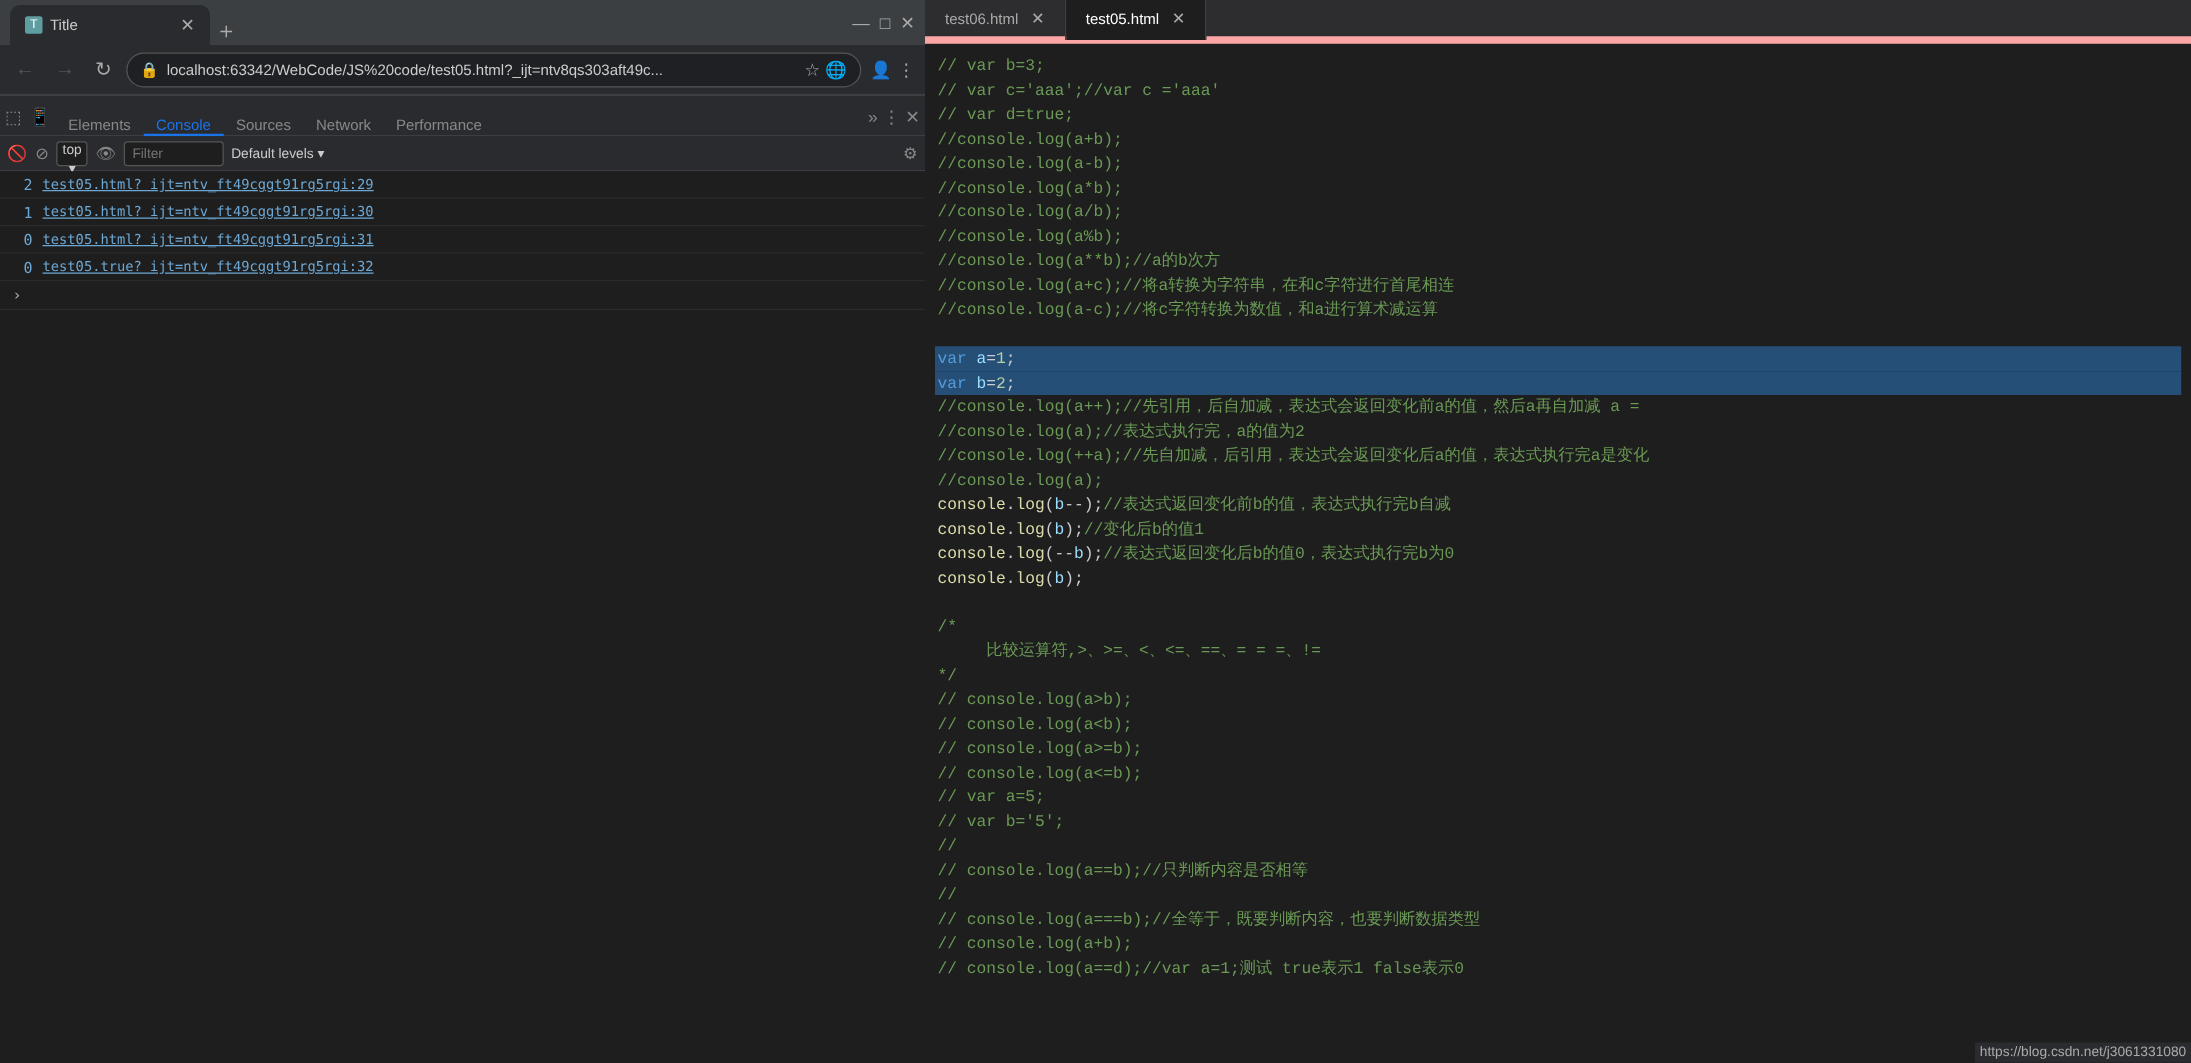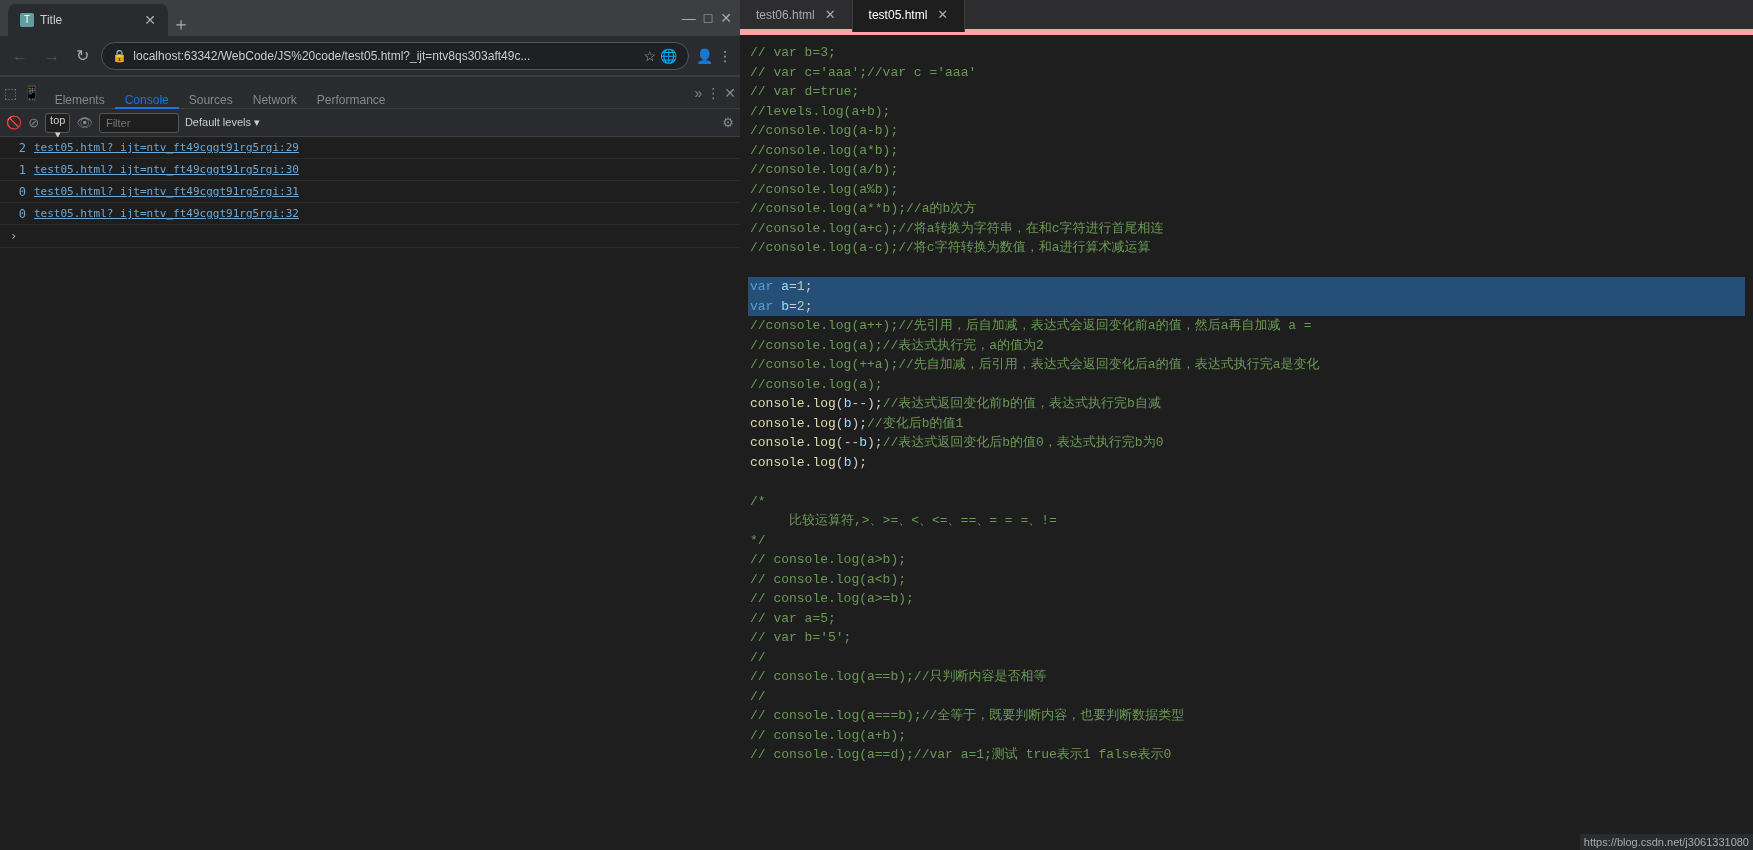--- a/index.html
+++ b/index.html
@@ -152,21 +152,21 @@
       <div class="console-row">
         <span class="console-count">1</span>
         <span class="console-link">test05.html? ijt=ntv_ft49cggt91rg5rgi:30</span>
       </div>
       <div class="console-row">
         <span class="console-count">0</span>
         <span class="console-link">test05.html? ijt=ntv_ft49cggt91rg5rgi:31</span>
       </div>
       <div class="console-row">
         <span class="console-count">0</span>
-        <span class="console-link">test05.html? ijt=ntv_ft49cggt91rg5rgi:32</span>
+        <span class="console-link">test05.true? ijt=ntv_ft49cggt91rg5rgi:32</span>
       </div>
       <div class="console-row">
         <span class="console-arrow">›</span>
       </div>
     </div>
   </div>
 </div>
 
 <div class="code-panel">
   <div class="code-tabs">
@@ -178,21 +178,21 @@
       <span>test05.html</span>
       <span class="code-tab-close">✕</span>
     </div>
   </div>
 
   <div class="code-editor">
     <div class="code-content">
       <span class="code-line cmt">// var b=3;</span>
       <span class="code-line cmt">// var c='aaa';//var c ='aaa'</span>
       <span class="code-line cmt">// var d=true;</span>
-      <span class="code-line cmt">//levels.log(a+b);</span>
+      <span class="code-line cmt">//console.log(a+b);</span>
       <span class="code-line cmt">//console.log(a-b);</span>
       <span class="code-line cmt">//console.log(a*b);</span>
       <span class="code-line cmt">//console.log(a/b);</span>
       <span class="code-line cmt">//console.log(a%b);</span>
       <span class="code-line cmt">//console.log(a**b);//a的b次方</span>
       <span class="code-line cmt">//console.log(a+c);//将a转换为字符串，在和c字符进行首尾相连</span>
       <span class="code-line cmt">//console.log(a-c);//将c字符转换为数值，和a进行算术减运算</span>
       <span class="code-line"> </span>
       <span class="code-line highlighted"><span class="kw2">var</span> <span class="var">a</span>=<span class="num">1</span>;</span>
       <span class="code-line highlighted"><span class="kw2">var</span> <span class="var">b</span>=<span class="num">2</span>;</span>
@@ -204,20 +204,21 @@
       <span class="code-line"><span class="fn">console</span>.<span class="fn">log</span>(<span class="var">b</span>);<span class="cmt">//变化后b的值1</span></span>
       <span class="code-line"><span class="fn">console</span>.<span class="fn">log</span>(--<span class="var">b</span>);<span class="cmt">//表达式返回变化后b的值0，表达式执行完b为0</span></span>
       <span class="code-line"><span class="fn">console</span>.<span class="fn">log</span>(<span class="var">b</span>);</span>
       <span class="code-line"> </span>
       <span class="code-line cmt">/*</span>
       <span class="code-line cmt">     比较运算符,&gt;、&gt;=、&lt;、&lt;=、==、= = =、!=</span>
       <span class="code-line cmt">*/</span>
       <span class="code-line cmt">// console.log(a&gt;b);</span>
       <span class="code-line cmt">// console.log(a&lt;b);</span>
       <span class="code-line cmt">// console.log(a&gt;=b);</span>
+      <span class="code-line cmt">// console.log(a&lt;=b);</span>
       <span class="code-line cmt">// var a=5;</span>
       <span class="code-line cmt">// var b='5';</span>
       <span class="code-line cmt">//</span>
       <span class="code-line cmt">// console.log(a==b);//只判断内容是否相等</span>
       <span class="code-line cmt">//</span>
       <span class="code-line cmt">// console.log(a===b);//全等于，既要判断内容，也要判断数据类型</span>
       <span class="code-line cmt">// console.log(a+b);</span>
       <span class="code-line cmt">// console.log(a==d);//var a=1;测试 true表示1 false表示0</span>
     </div>
   </div>

